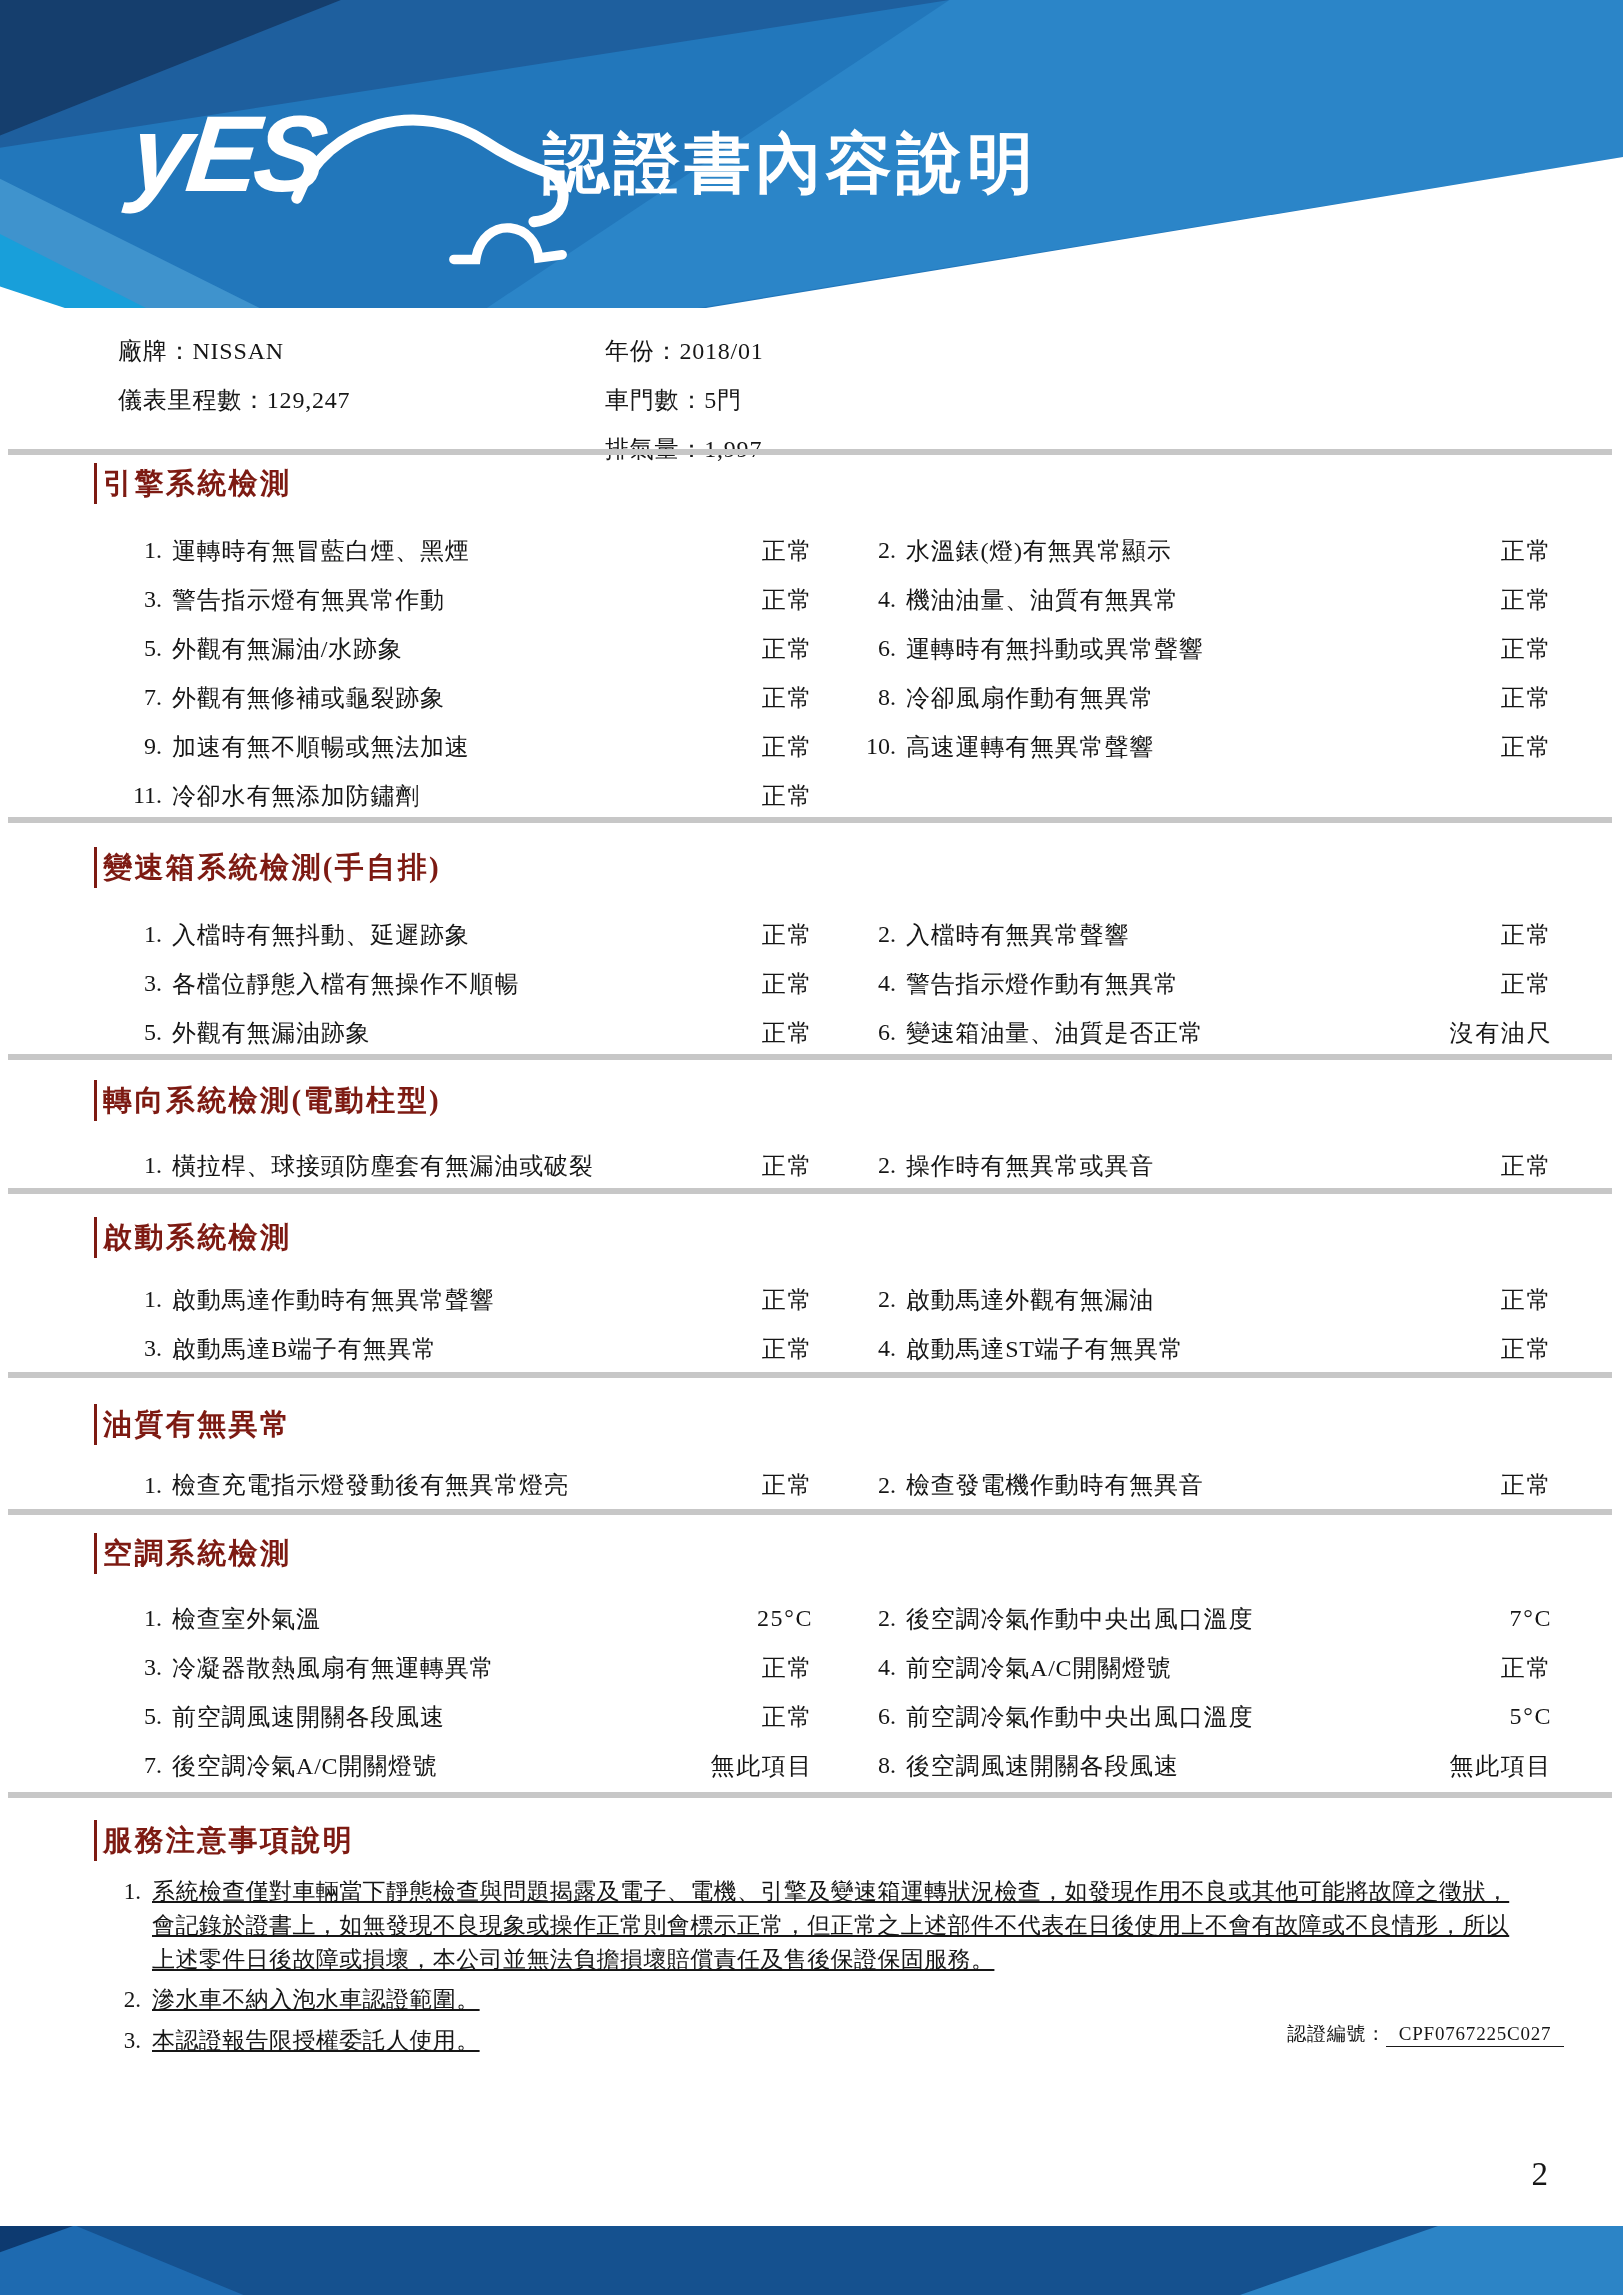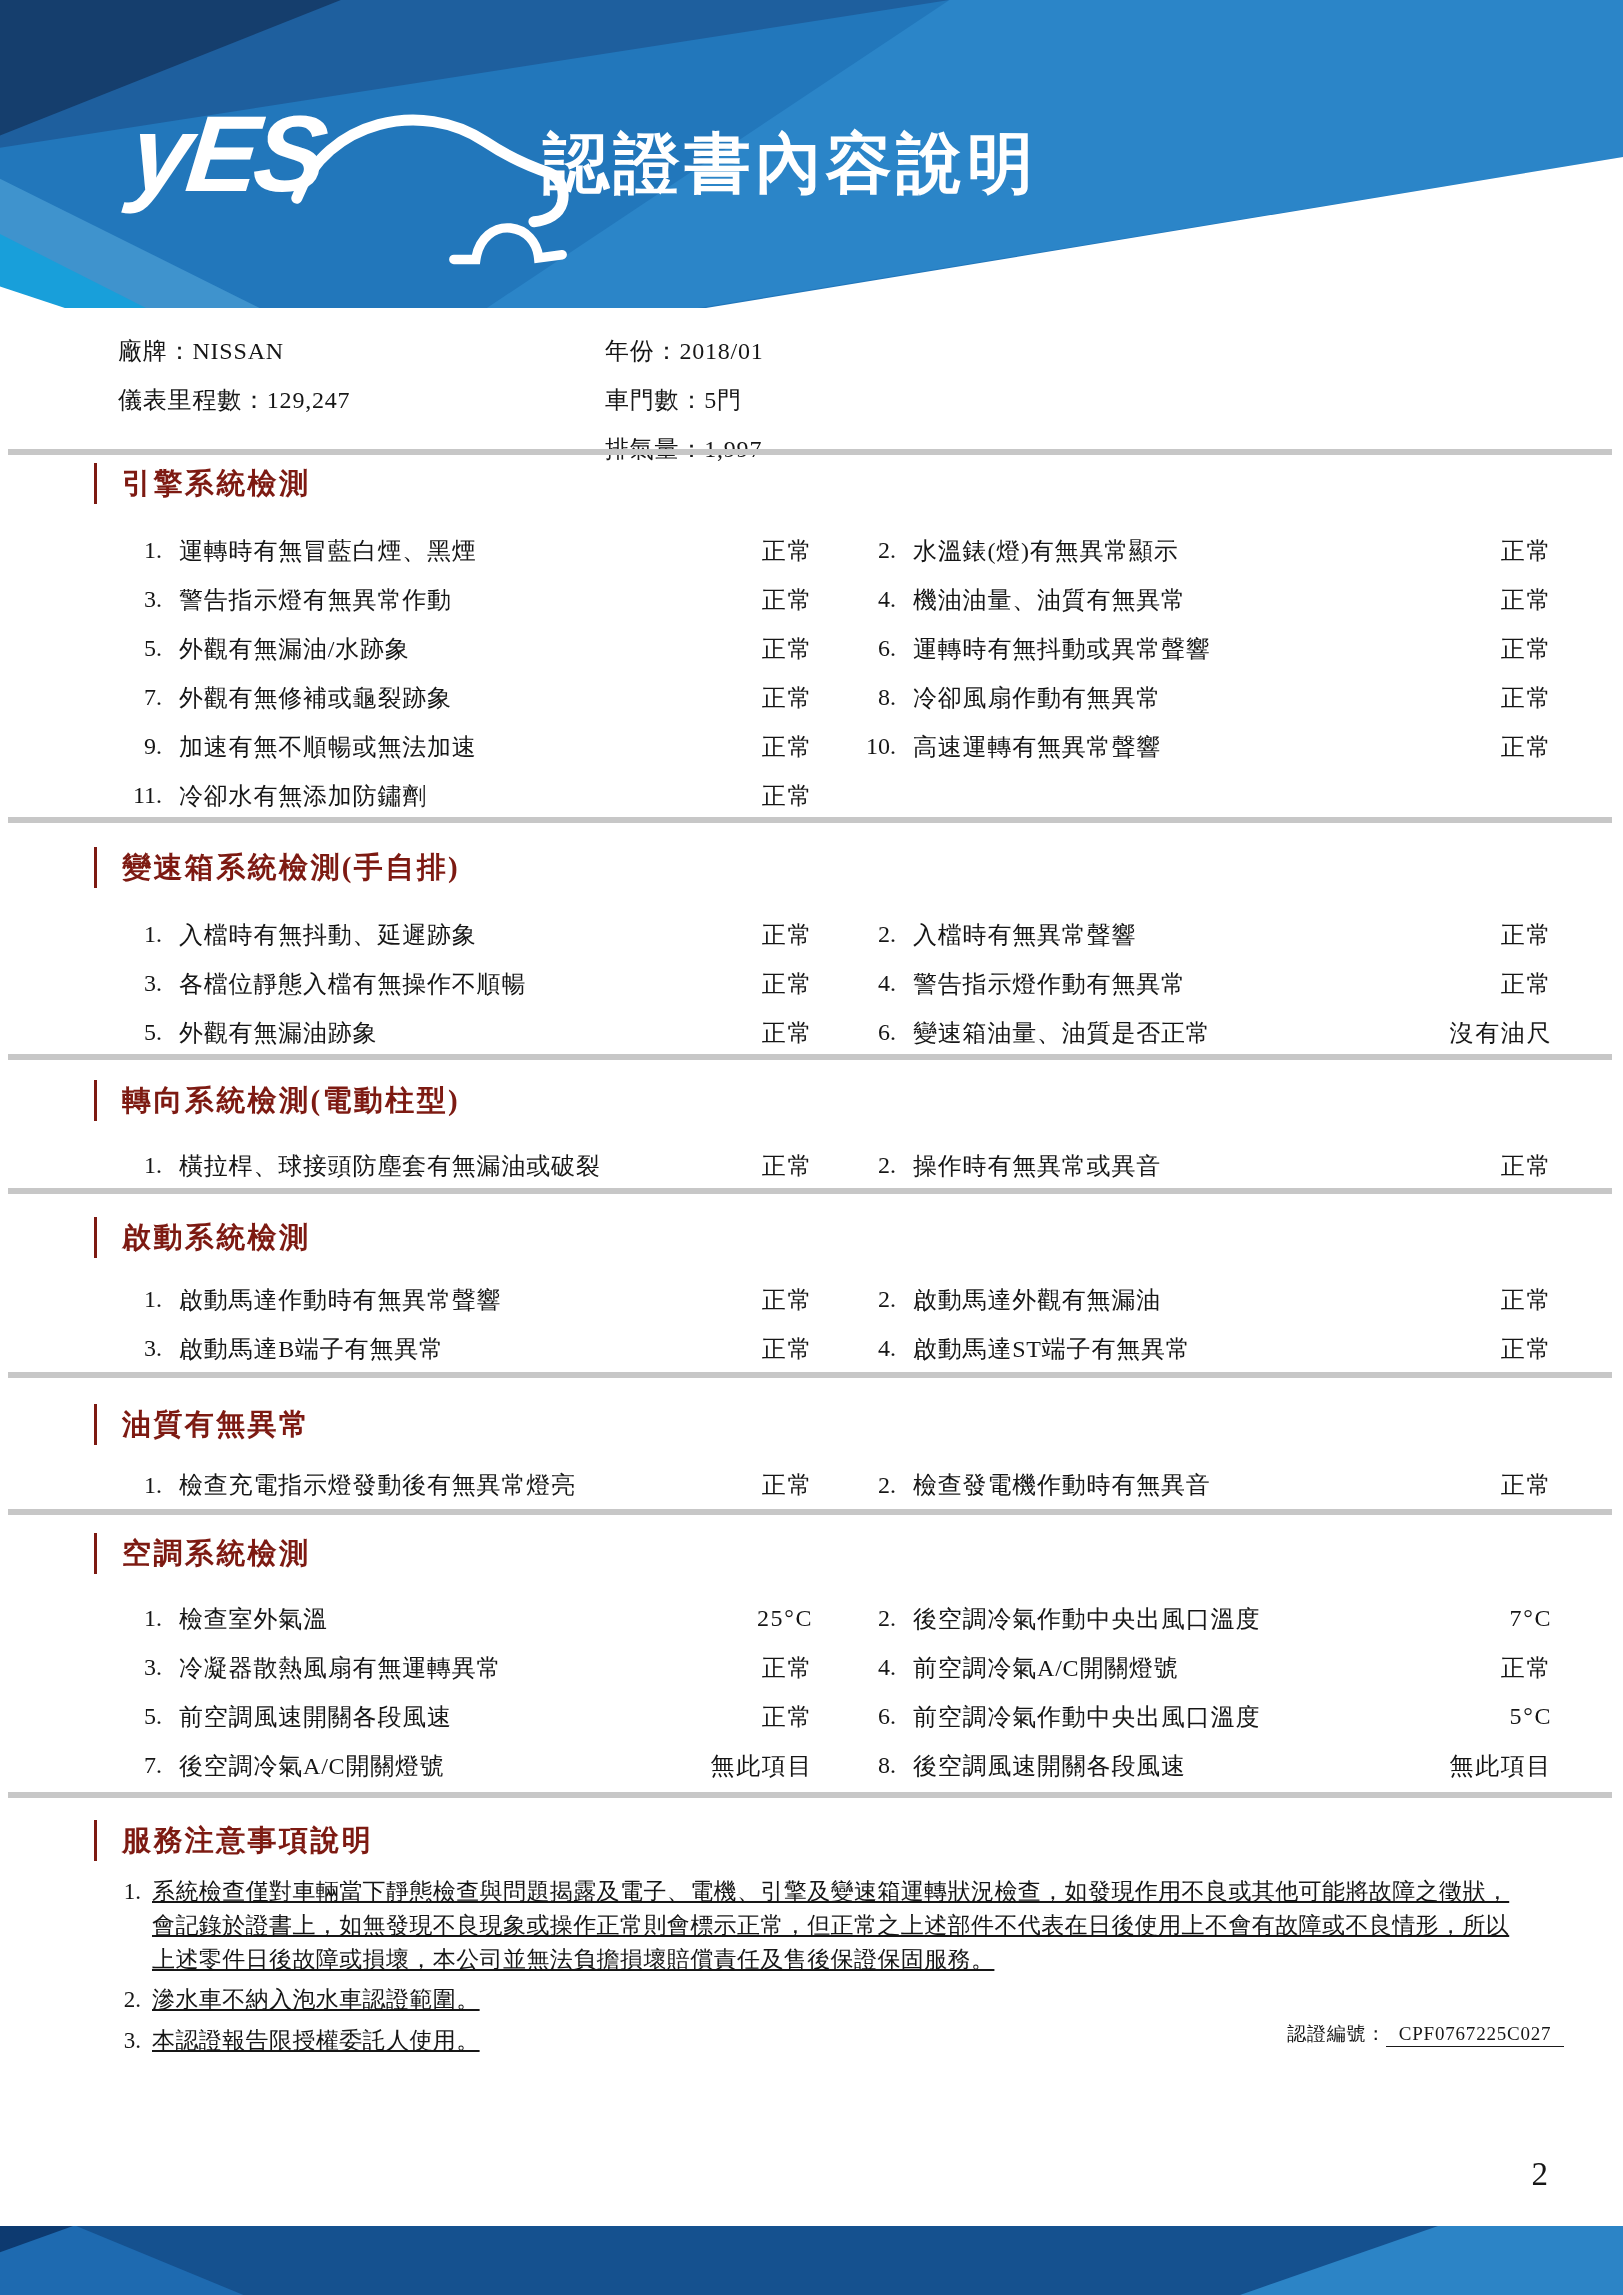--- a/index.html
+++ b/index.html
@@ -31,29 +31,29 @@
   #vehicle-info .col2{width:613px;flex:none;}
   #vehicle-info .col3{flex:1;}
 
   
   .divider{position:absolute;left:7.9px;right:11px;height:5.5px;background:#c7c7c7;}
 
   
   .section{position:absolute;left:0;width:100%;}
   .sec-title{margin:0 0 0 94px;display:inline-block;color:#7d1a12;
              font-size:29px;font-weight:bold;line-height:41px;
-             border-left:3.9px solid #7d1a12;padding-left:25px;letter-spacing:2.4px;}
+             border-left:3.9px solid #7d1a12;padding-left:6px;letter-spacing:2.4px;}
   .rows{width:100%;}
   .row{display:flex;align-items:center;height:49px;padding-left:118px;padding-right:71px;
        box-sizing:border-box;font-size:24px;}
   .half{display:flex;align-items:center;min-width:0;}
   .half.left{width:695px;flex:none;}
   .half.right{flex:1;margin-left:39px;}
   .num{flex:none;width:44px;text-align:right;}
-  .label{margin-left:17px;letter-spacing:0.8px;white-space:nowrap;}
+  .label{margin-left:10px;letter-spacing:0.8px;white-space:nowrap;}
   .value{margin-left:auto;letter-spacing:1.6px;white-space:nowrap;}
 
   
   #notes{position:absolute;top:1820px;left:0;width:100%;}
   .notes-list{margin-top:14px;padding:0 110px 0 86px;font-size:23px;}
   .note{display:flex;line-height:34px;margin-top:6.3px;}
   .note-num{flex:none;width:55px;text-align:right;}
   .note-text{margin-left:11px;letter-spacing:0.4px;text-decoration:underline;}
 
   #cert{position:absolute;top:2021px;right:59px;font-size:19px;letter-spacing:0.8px;}

